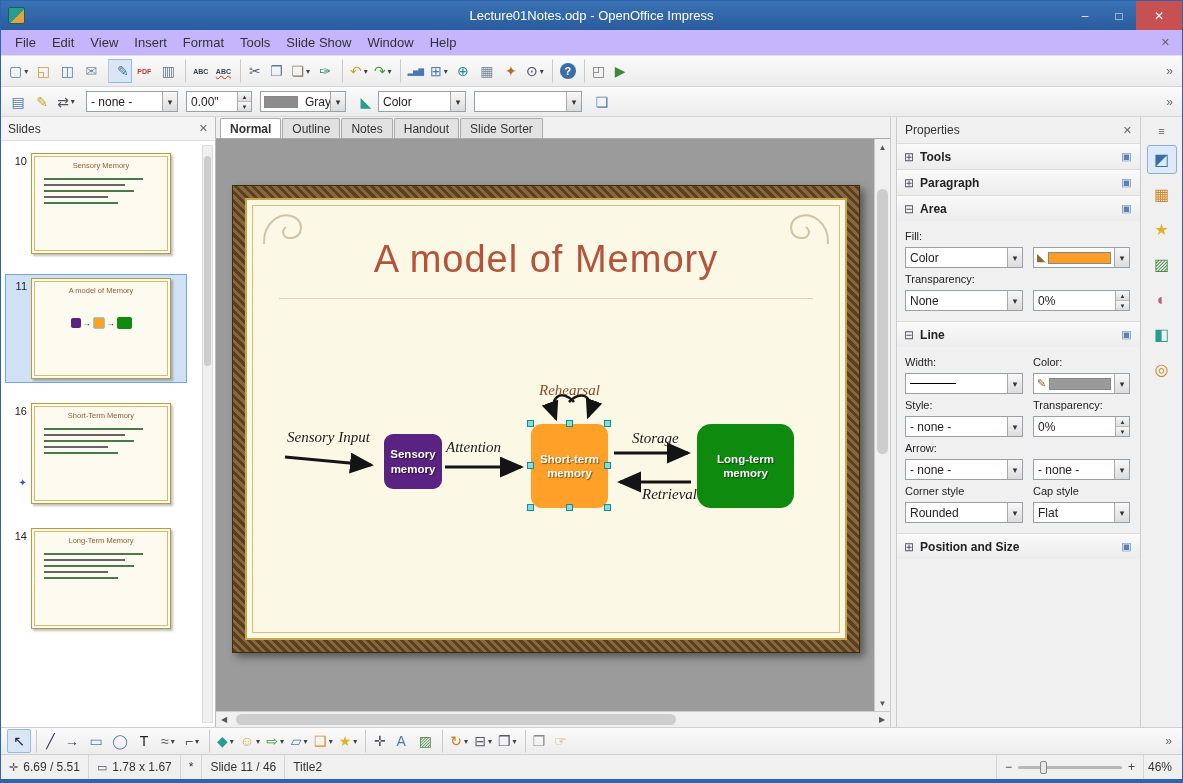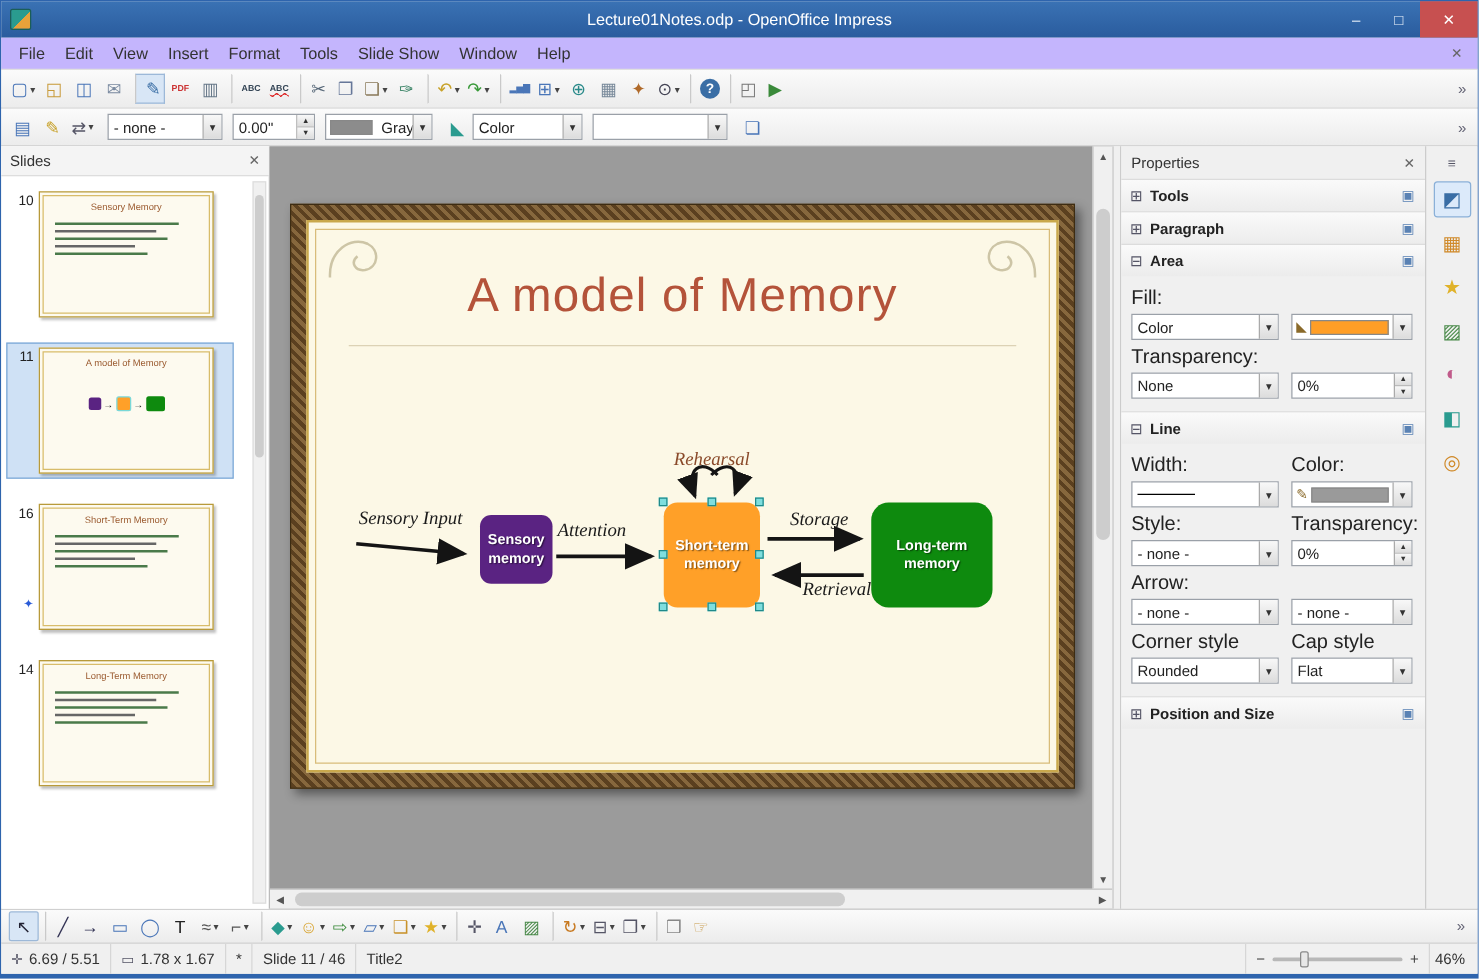--- a/index.html
+++ b/index.html
@@ -129,21 +129,21 @@
   .sec-head { height:25px; display:flex; align-items:center; gap:6px; padding:0 7px; background:linear-gradient(#fafafa,#ececec); }
   .exp { font-size:12px; color:#556; line-height:1; }
   .sec-title { font-weight:bold; font-size:12px; color:#222; flex:1; }
   .launcher { width:13px; height:13px; display:flex; align-items:center; justify-content:center; color:#5a82b4; font-size:11px; }
   .launcher::after { content:"▣"; }
   .sec-body { padding:4px 8px 10px; }
   .frow { display:flex; gap:10px; margin-top:5px; }
   .field { display:flex; flex-direction:column; gap:3px; }
   .field.c1 { width:118px; }
   .field.c2 { width:97px; }
-  .flabel { font-size:16px; color:#222; min-height:14px; }
+  .flabel { font-size:11px; color:#222; min-height:14px; }
   .line-preview { width:46px; height:1px; background:#000; margin-left:4px; }
   .pencil { font-size:11px; color:#8a6a2a; padding-left:3px; }
 
   
   .side-strip { width:42px; flex:0 0 auto; background:#f0f0f0; border-left:1px solid #ccc; display:flex; flex-direction:column; align-items:center; padding-top:6px; gap:6px; }
   .side-settings { font-size:11px; color:#556; padding:2px 4px; }
   .side-tab { width:30px; height:29px; display:flex; align-items:center; justify-content:center; border:1px solid transparent; border-radius:3px; font-size:16px; }
   .side-tab.active { background:#dceafa; border-color:#8ab0d8; }
 
   
@@ -457,20 +457,32 @@
 
             </div>
           </div>
         </div>
       <div class="panel-scroll">
           <span class="sthumb"></span>
         </div>
     </div>
 
     <div class="center">
+      <div class="tabs">
+
+          <span class="tab active">Normal</span>
+
+          <span class="tab">Outline</span>
+
+          <span class="tab">Notes</span>
+
+          <span class="tab">Handout</span>
+
+          <span class="tab">Slide Sorter</span>
+        </div>
       <div class="canvas-wrap">
         <div class="canvas">
           <div class="slide-frame">
             <div class="slide-inner"></div>
             <div class="slide-layer">
               <svg class="flourish tl" width="46" height="40" viewBox="0 0 46 40">
                 <path d="M3,36 C2,14 20,3 33,9 C43,14 42,28 31,30 C23,31 19,24 25,19" fill="none" stroke="#cdc5a6" stroke-width="2"></path>
               </svg>
               <svg class="flourish tr" width="46" height="40" viewBox="0 0 46 40">
                 <path d="M3,36 C2,14 20,3 33,9 C43,14 42,28 31,30 C23,31 19,24 25,19" fill="none" stroke="#cdc5a6" stroke-width="2"></path>

